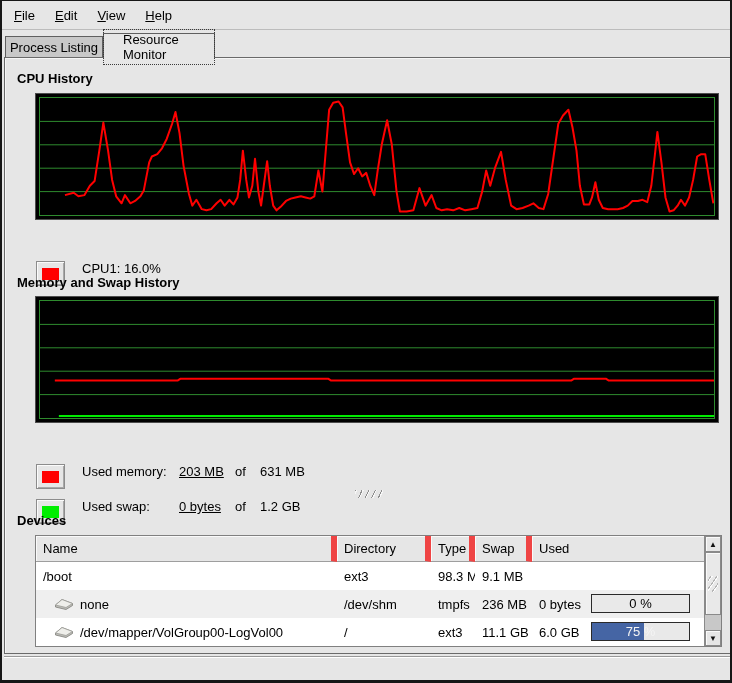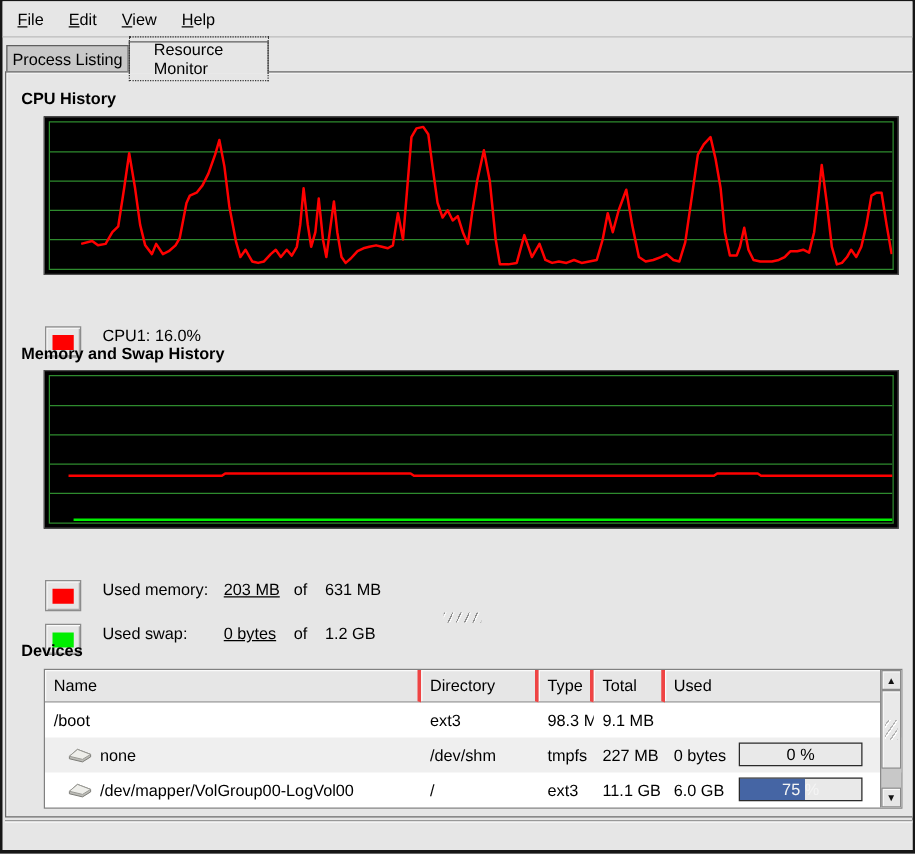--- a/index.html
+++ b/index.html
@@ -38,21 +38,21 @@
   .legend-label{margin-left:17px;}
   .legend-col-label{margin-left:17px;width:97px;}
   .legend-col-used{width:56px;text-decoration:underline;}
   .legend-col-of{width:25px;}
   
   .grip{width:30px;height:8px;
     background:repeating-linear-gradient(115deg,#8f8f8f 0 1px,#f8f8f8 1px 2px,rgba(0,0,0,0) 2px 6px);}
   
   .dev-table{width:687px;height:112px;border:1px solid #808080;background:#fff;}
   .dev-grid{display:grid;grid-template-columns:301px 94px 44px 57px 172px;}
-  .hdr-cell{height:26px;background:#e6e6e6;border-right:3px solid #ef4444;border-bottom:1px solid #9e9e9e;
+  .hdr-cell{height:26px;background:#e6e6e6;border-right:6px solid #ef4444;border-bottom:1px solid #9e9e9e;
     box-shadow:inset 1px 1px 0 #fafafa;display:flex;align-items:center;padding-left:7px;}
   .hdr-cell:last-child{border-right:none;}
   .dev-row{height:28px;}
   .dev-row.alt{background:#efefef;}
   .dev-cell{display:flex;align-items:center;padding-left:7px;overflow:hidden;white-space:nowrap;}
   .name-cell{padding-left:18px;}
   .disk-icon{margin-right:6px;flex:0 0 auto;}
   .used-cell{position:relative;}
   .pbar{position:absolute;left:59px;top:4px;width:99px;height:19px;border:1px solid #2a2a2a;background:#e9e9e9;}
   .pfill{position:absolute;left:0;top:0;bottom:0;background:#4565a4;}
@@ -158,21 +158,21 @@
 
     <div class="abs grip" style="left:350px;top:432px;"></div>
 
     <div class="abs section-title" style="left:12px;top:455px;">Devices</div>
 
     <div class="abs dev-table" style="left:30px;top:477px;">
       <div class="dev-grid">
         <div class="hdr-cell">Name</div>
         <div class="hdr-cell">Directory</div>
         <div class="hdr-cell">Type</div>
-        <div class="hdr-cell">Total</div>
+        <div class="hdr-cell">Swap</div>
         <div class="hdr-cell">Used</div>
       </div>
 
       <div class="dev-grid dev-row">
         <div class="dev-cell">/boot</div>
         <div class="dev-cell">ext3</div>
         <div class="dev-cell">98.3 MB</div>
         <div class="dev-cell used-cell">
           <span>9.1 MB</span>
           <span class="pbar">
@@ -185,21 +185,21 @@
       <div class="dev-grid dev-row alt">
         <div class="dev-cell name-cell">
           <svg class="disk-icon" width="20" height="13" viewBox="0 0 20 13">
             <path d="M1.5 7 L8 1.5 L18.5 5.5 L18.5 7.5 L12 11.5 L1.5 9 Z" fill="#bdbdb8" stroke="#7d7d78" stroke-width="0.8"></path>
             <path d="M1.5 7 L8 1.5 L18.5 5.5 L12 9.5 Z" fill="#eeeeea" stroke="#9a9a95" stroke-width="0.8"></path>
           </svg>
           <span>none</span>
         </div>
         <div class="dev-cell">/dev/shm</div>
         <div class="dev-cell">tmpfs</div>
-        <div class="dev-cell">227 MB</div>
+        <div class="dev-cell">236 MB</div>
         <div class="dev-cell used-cell">
           <span>0 bytes</span>
           <span class="pbar">
             <span class="pfill" style="width: 0%;"></span>
             <span class="plabel">0 %</span>
           </span>
         </div>
       </div>
 
       <div class="dev-grid dev-row">

